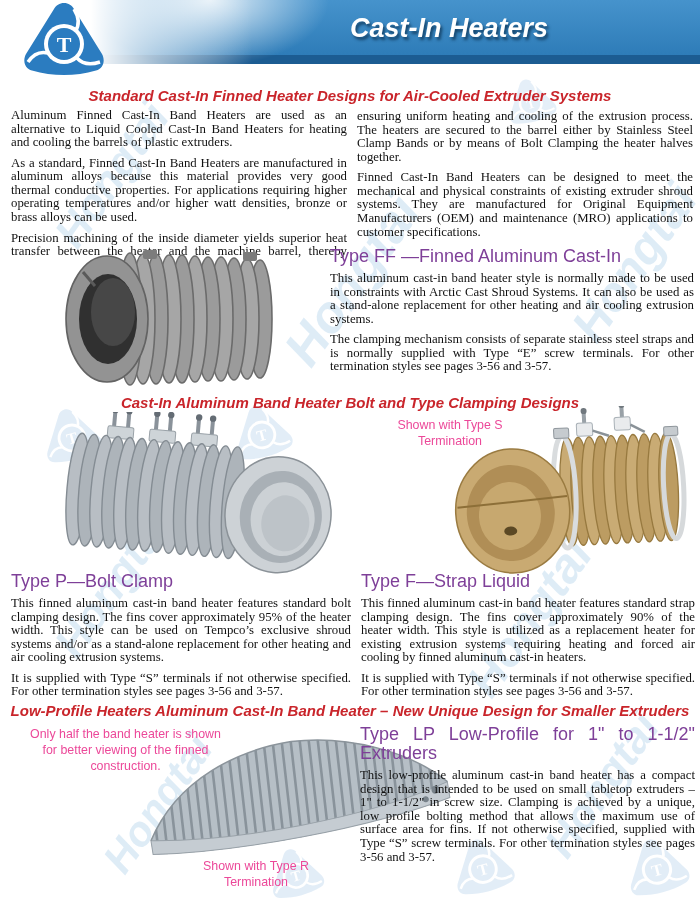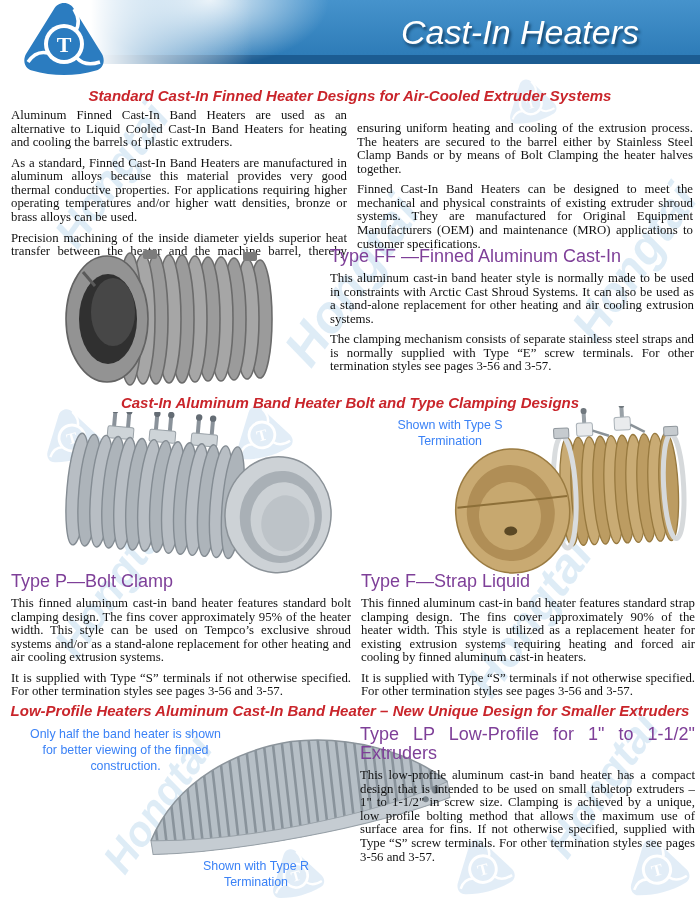--- a/index.html
+++ b/index.html
@@ -6,39 +6,39 @@
   .page { position:relative; width:700px; height:912px; background:#ffffff; overflow:hidden;
           font-family:"Liberation Serif", serif; color:#111; }
 
   
   .header-band { position:absolute; left:0; top:0; width:700px; height:64px;
     background:
       linear-gradient(to right, #ffffff 0%, #ffffff 13%, rgba(255,255,255,0) 36%),
       radial-gradient(ellipse 170px 95px at 30% 0%, rgba(255,255,255,0.85), rgba(255,255,255,0) 70%),
       linear-gradient(to bottom, #4693cc 0%, #2e7cb8 86%, #1c5c92 86%, #1c5c92 100%);
   }
-  .header-title { position:absolute; top:13px; left:350px; width:340px; text-align:center;
-    font-family:"Liberation Sans", sans-serif; font-style:italic; font-weight:normal;
-    font-size:34px; color:#ffffff; text-shadow:2px 3px 3px rgba(14,54,88,0.8); }
+  .header-title { position:absolute; top:13px; left:350px; width:340px; 
+    font-family:"Liberation Sans", sans-serif; font-style:italic; font-weight:bold;
+    font-size:27px; color:#ffffff; text-shadow:2px 3px 3px rgba(14,54,88,0.8); }
   .logo { position:absolute; left:14px; top:2px; }
 
   
   .h-red { position:absolute; left:0; width:700px; text-align:center;
     font-family:"Liberation Sans", sans-serif; font-style:italic; font-weight:bold;
     font-size:15px; color:#c9252b; }
   .h-purple { font-family:"Liberation Sans", sans-serif; font-size:18px; font-weight:normal;
     color:#7e3f98; margin:0 0 6px 0; }
 
   
   .col { position:absolute; font-size:12.8px; line-height:1.06; text-align:justify; }
   .col p { margin:0 0 7px 0; }
   .jlast { text-align-last:justify; }
 
   .caption { position:absolute; font-family:"Liberation Sans", sans-serif; font-size:12.4px;
-    color:#3b82f6; text-align:center; line-height:1.3; }
+    color:#ec4899; text-align:center; line-height:1.3; }
 
   .img { position:absolute; }
 
   
   .wm-text { position:absolute; font-family:"Liberation Sans", sans-serif; font-style:italic;
     font-weight:bold; color:#9ec7e6; opacity:0.33; transform:rotate(-55deg);
     pointer-events:none; white-space:nowrap; }
   .wm-logo { position:absolute; opacity:0.5; transform:rotate(-15deg); pointer-events:none; }
 </style>
 </head>
@@ -90,21 +90,21 @@
       <use href="#tlogo"></use>
     </svg>
 
   <div class="h-red" style="top:87px">Standard Cast-In Finned Heater Designs for Air-Cooled Extruder Systems</div>
 
   <div class="col" id="col-left" style="left:11px;top:109px;width:336px">
     <p>Aluminum Finned Cast-In Band Heaters are used as an alternative to Liquid Cooled Cast-In Band Heaters for heating and cooling the barrels of plastic extruders.</p>
     <p>As a standard, Finned Cast-In Band Heaters are manufactured in aluminum alloys because this material provides very good thermal conductive properties. For applications requiring higher operating temperatures and/or higher watt densities, bronze or brass alloys can be used.</p>
     <p class="jlast">Precision machining of the inside diameter yields superior heat transfer between the heater and the machine barrel, thereby</p>
   </div>
-  <div class="col" id="col-right" style="left:357px;top:122px;width:336px">
+  <div class="col" id="col-right" style="left:357px;top:110px;width:336px">
     <p>ensuring uniform heating and cooling of the extrusion process. The heaters are secured to the barrel either by Stainless Steel Clamp Bands or by means of Bolt Clamping the heater halves together.</p>
     <p>Finned Cast-In Band Heaters can be designed to meet the mechanical and physical constraints of existing extruder shroud systems. They are manufactured for Original Equipment Manufacturers (OEM) and maintenance (MRO) applications to customer specifications.</p>
   </div>
 
   <svg class="img" style="left:55px;top:244px" width="235" height="150" viewBox="0 0 235 150">
     <g stroke-width="1.6">
       <ellipse cx="205" cy="75" rx="12" ry="59" fill="#9b9b9b" stroke="#6b6b6b"></ellipse>
       <ellipse cx="192" cy="75" rx="12" ry="60" fill="#a6a6a6" stroke="#6b6b6b"></ellipse>
       <ellipse cx="179" cy="75" rx="12" ry="61" fill="#9b9b9b" stroke="#6b6b6b"></ellipse>
       <ellipse cx="166" cy="75" rx="12" ry="62" fill="#a6a6a6" stroke="#6b6b6b"></ellipse>

